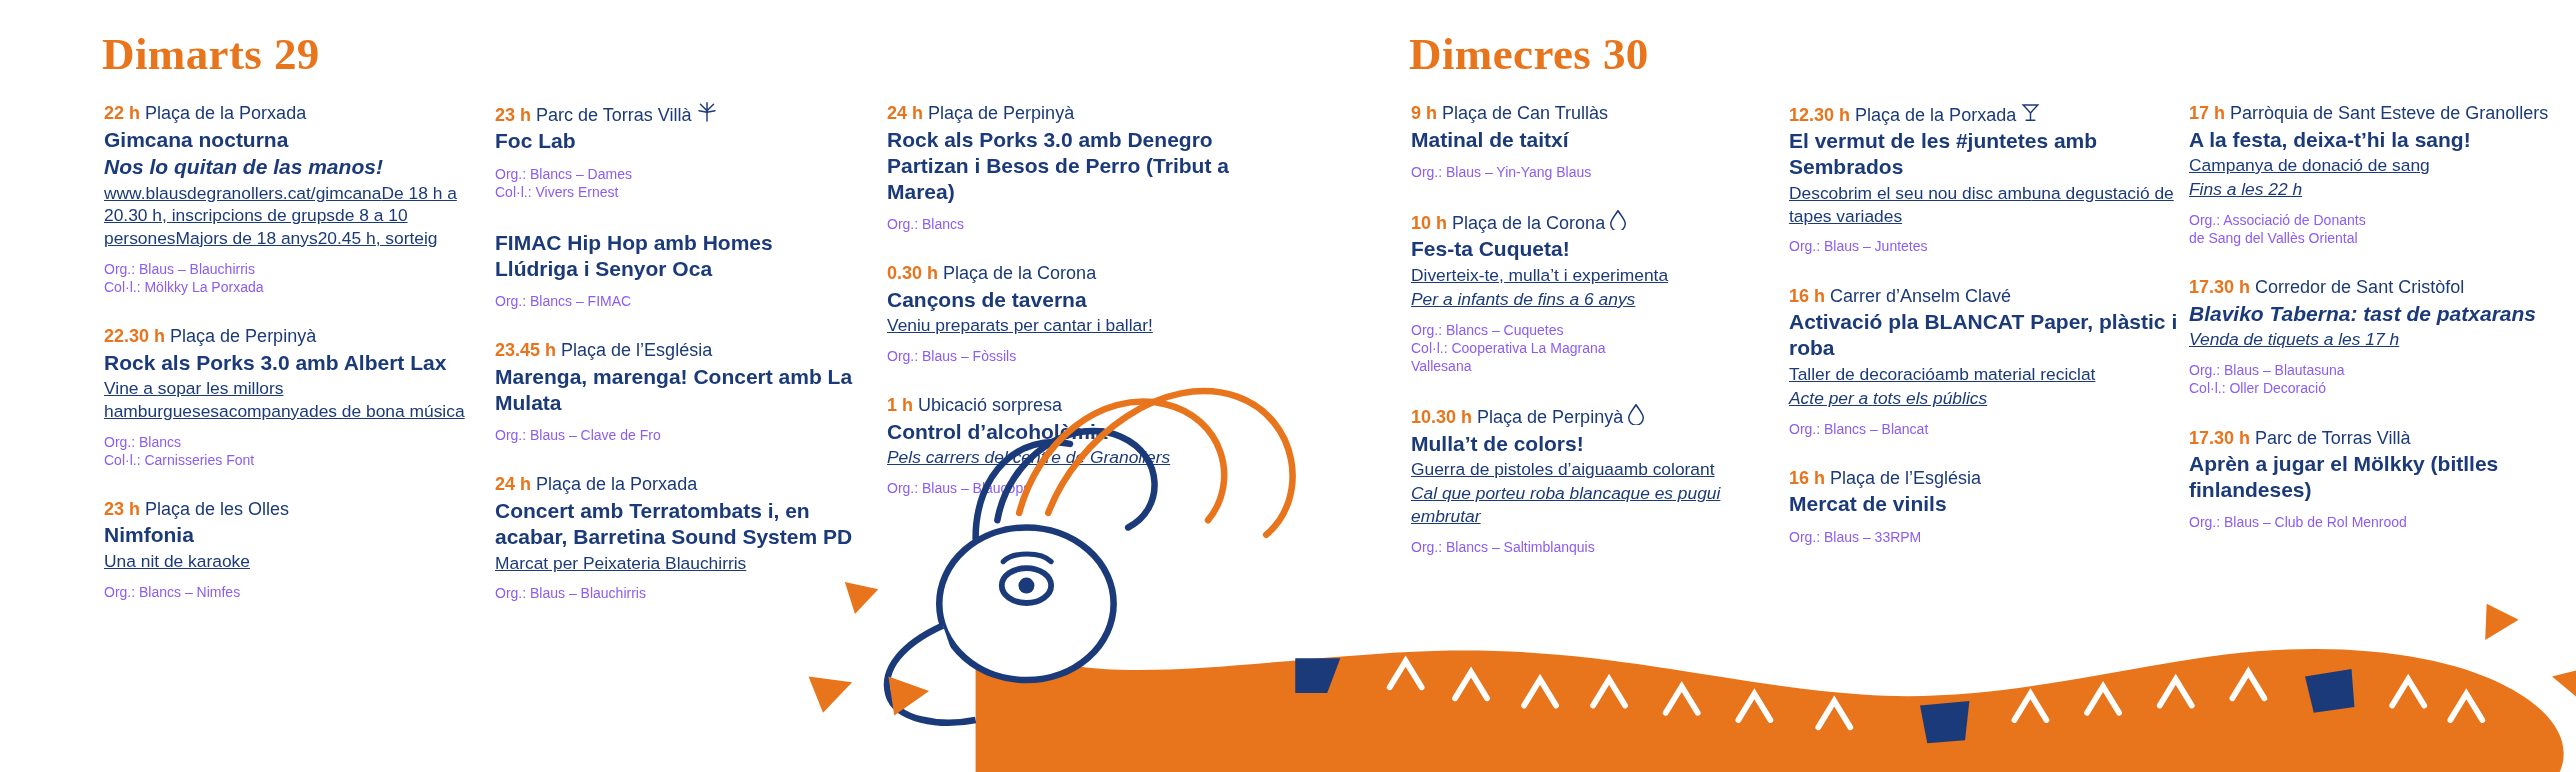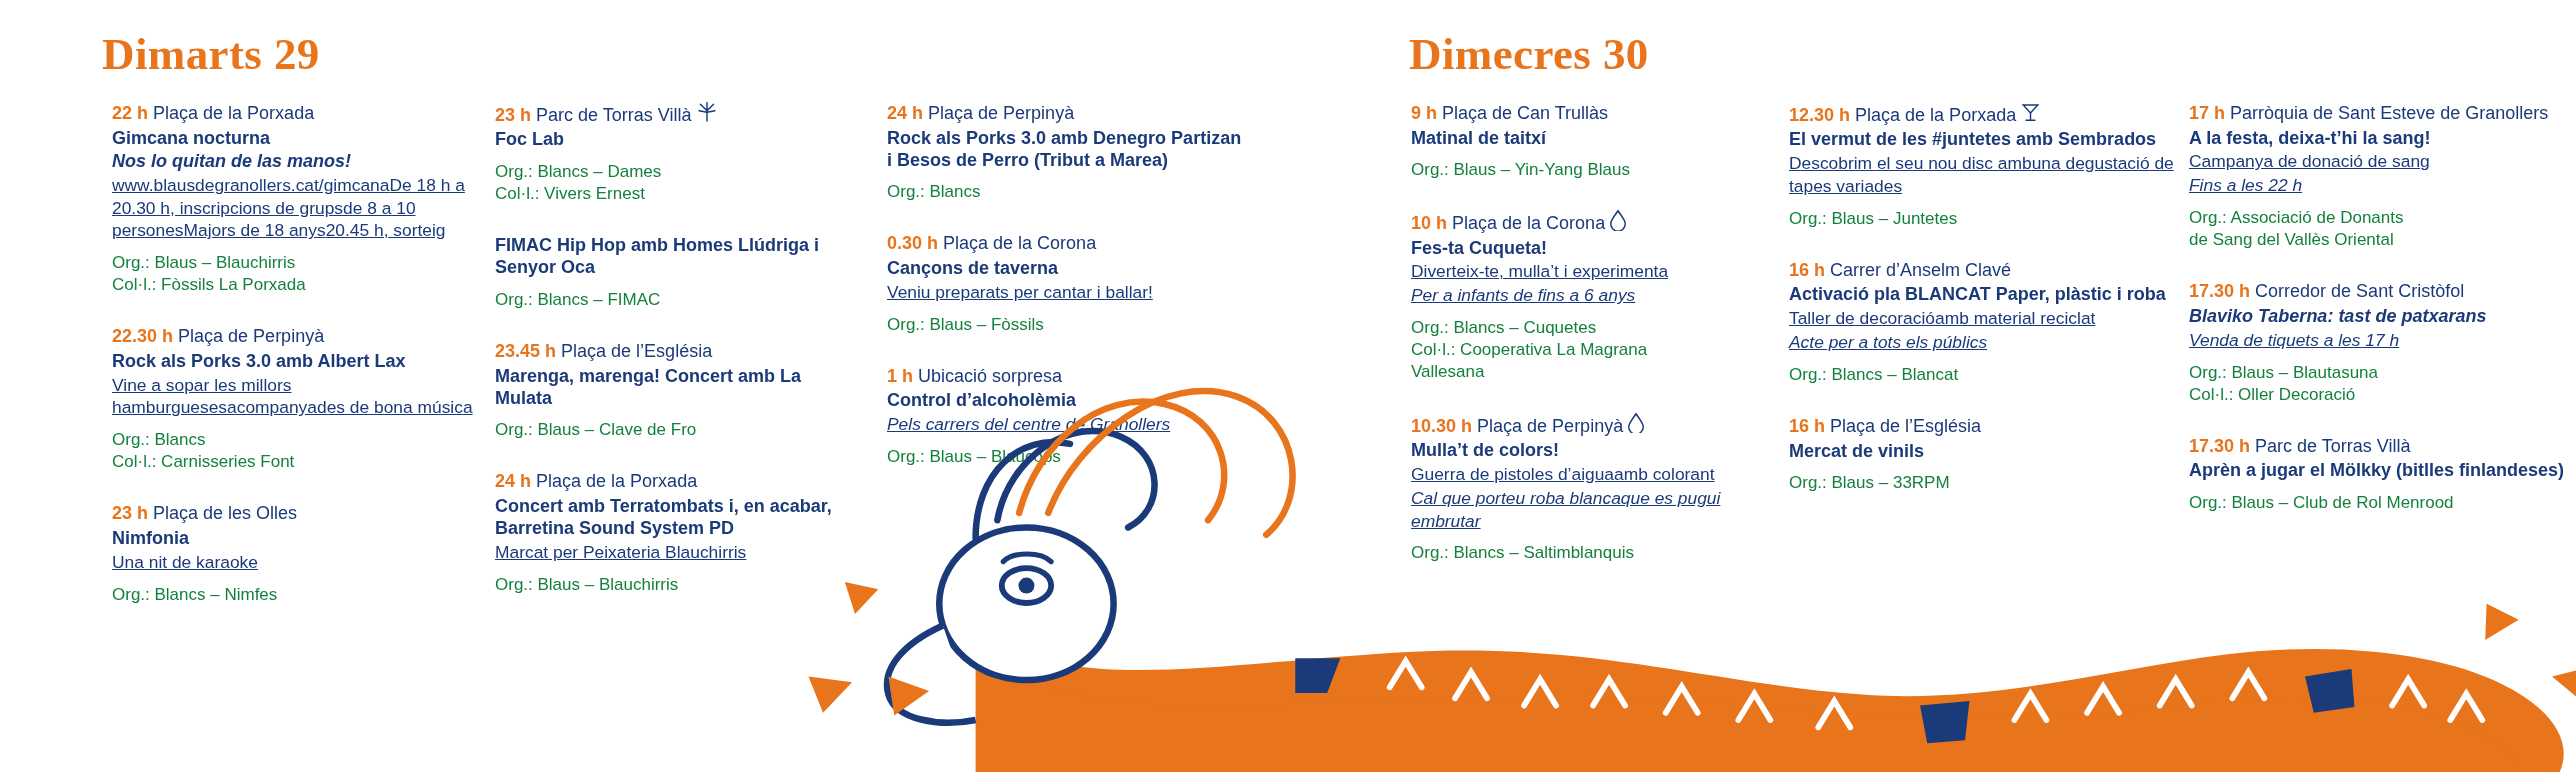--- a/index.html
+++ b/index.html
@@ -31,21 +31,21 @@
     letter-spacing: 0.4px;
   }
   #day-1-title { left: 58px; top: 28px; }
   #day-2-title { left: 1365px; top: 28px; }
 
   
   .col {
     position: absolute;
     top: 102px;
   }
-  #col-1 { left: 68px;  width: 385px; }
+  #col-1 { left: 60px;  width: 385px; }
   #col-2 { left: 451px; width: 364px; }
   #col-3 { left: 843px; width: 364px; }
   #col-4 { left: 1367px; width: 364px; }
   #col-5 { left: 1745px; width: 393px; }
   #col-6 { left: 2145px; width: 393px; }
 
   
   .event {
     margin-bottom: 29px;
   }
@@ -56,43 +56,43 @@
     margin-bottom: 1.5px;
   }
   .ev-time {
     color: #e8741c;
     font-weight: bold;
   }
   .ev-place {
     color: #1b3a7a;
   }
   .ev-title {
-    font-size: 18px;
+    font-size: 21px;
     font-weight: bold;
     color: #1b3a7a;
     line-height: 1.24;
     margin-top: 1.5px;
   }
   .ev-title.italic {
     font-style: italic;
     font-weight: bold;
   }
   .ev-sub {
     font-size: 17.4px;
     color: #1b3a7a;
     line-height: 1.3;
     margin-top: 1.5px;
     text-decoration: underline;
   }
   .ev-sub.italic {
     font-style: italic;
   }
   .ev-org {
-    font-size: 17px;
-    color: #15803d;
+    font-size: 14px;
+    color: #8b5cf6;
     line-height: 1.3;
     margin-top: 10.2px;
   }
   .ev-org .line { display: block; }
 
   
   .ico {
     display: inline-block;
     vertical-align: -1.5px;
     margin-left: 4.4px;
@@ -118,21 +118,21 @@
   <div class="day-title" id="day-2-title">Dimecres 30</div>
 
   <div class="col" id="col-1">
       <div class="event">
         <div class="ev-head"><span class="ev-time">22 h</span> <span class="ev-place">Plaça de la Porxada</span></div>
         <div class="ev-title">Gimcana nocturna</div>
         <div class="ev-title italic">Nos lo quitan de las manos!</div>
         <div class="ev-sub"><span class="line">www.blausdegranollers.cat/gimcana</span><span class="line">De 18 h a 20.30 h, inscripcions de grups</span><span class="line">de 8 a 10 persones</span><span class="line">Majors de 18 anys</span><span class="line">20.45 h, sorteig</span></div>
         <div class="ev-org">
           <span class="line">Org.: Blaus – Blauchirris</span>
-          <span class="line">Col·l.: Fòssils La Porxada</span>
+          <span class="line">Col·l.: Mölkky La Porxada</span>
         </div>
       </div>
       <div class="event">
         <div class="ev-head"><span class="ev-time">22.30 h</span> <span class="ev-place">Plaça de Perpinyà</span></div>
         <div class="ev-title">Rock als Porks 3.0 amb Albert Lax</div>
         <div class="ev-sub"><span class="line">Vine a sopar les millors hamburgueses</span><span class="line">acompanyades de bona música</span></div>
         <div class="ev-org">
           <span class="line">Org.: Blancs</span>
           <span class="line">Col·l.: Carnisseries Font</span>
         </div>

